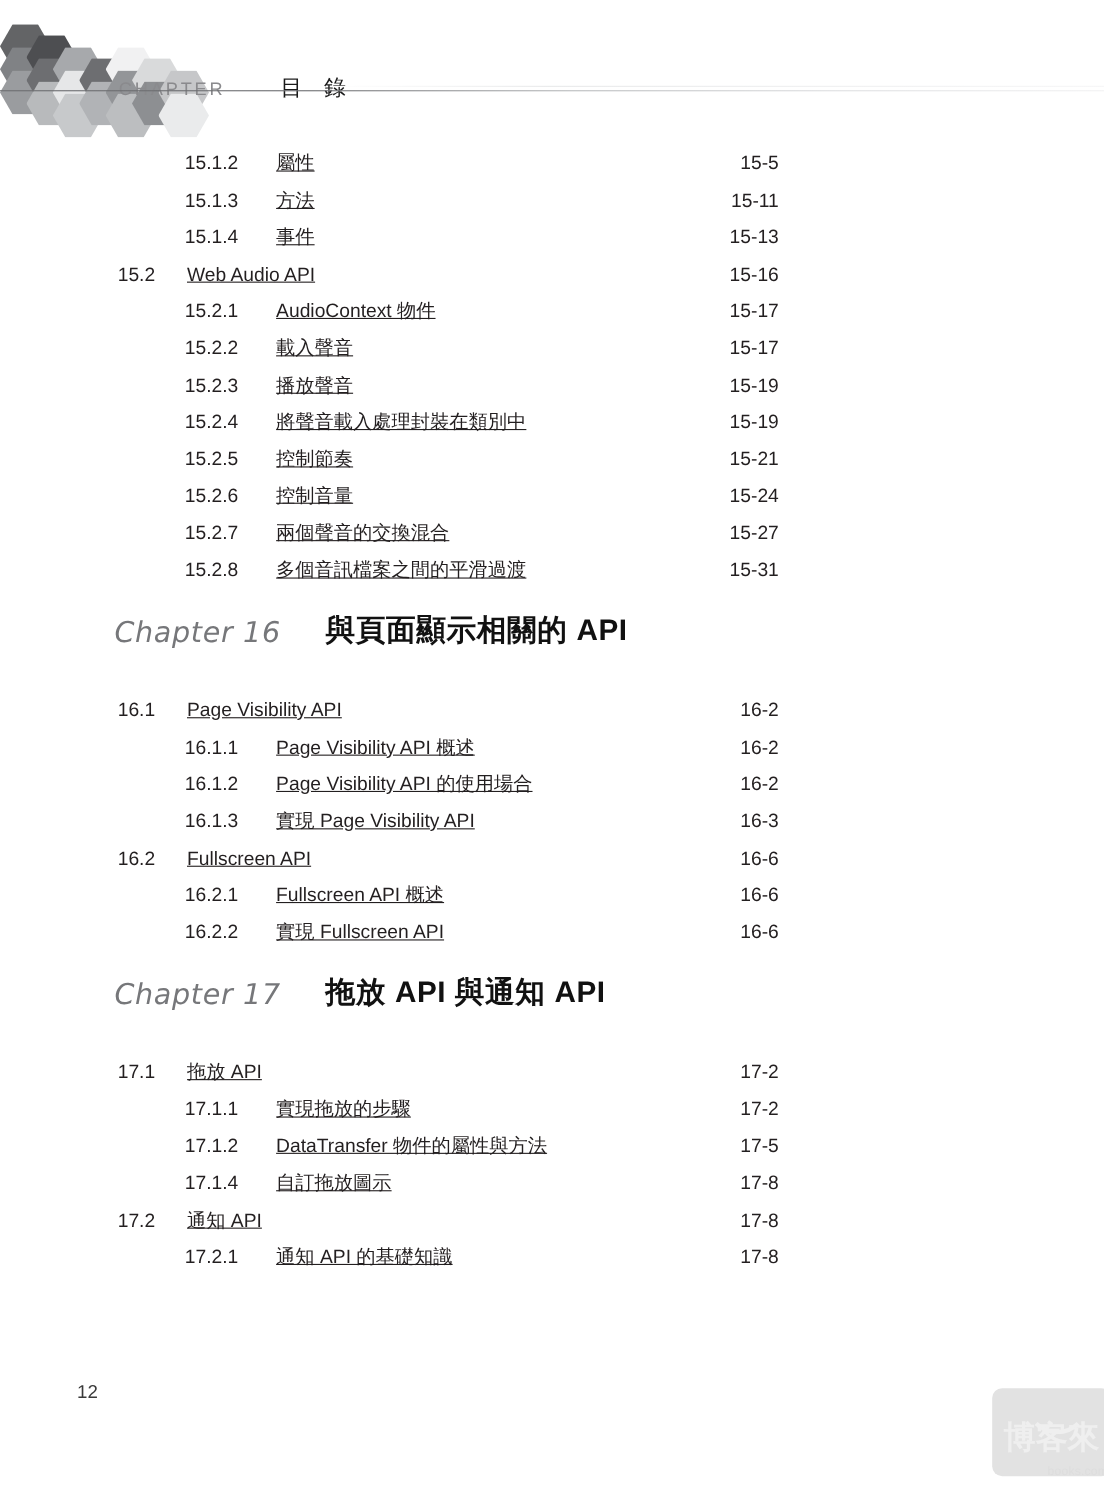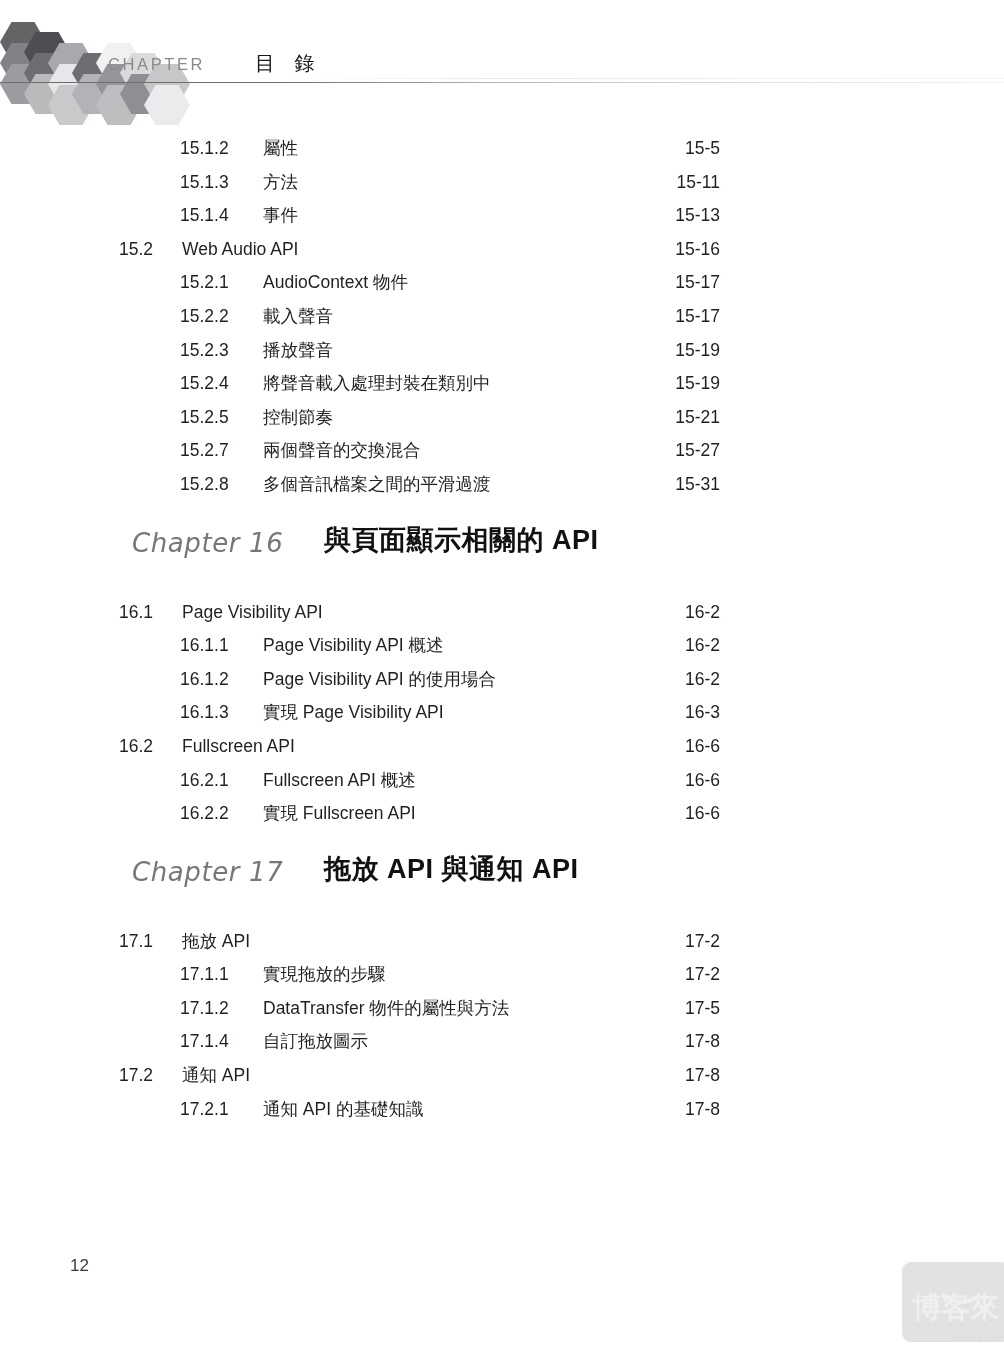--- a/index.html
+++ b/index.html
@@ -36,21 +36,21 @@
   }
   .hex {
     position: absolute;
     width: 46px;
     height: 40px;
     clip-path: polygon(25% 0%, 75% 0%, 100% 50%, 75% 100%, 25% 100%, 0% 50%);
   }
   .header-text {
     position: absolute;
     left: 108px;
-    top: 50px;
+    top: 66px;
     display: flex;
     align-items: baseline;
   }
   .header-chapter-word {
     font-size: 16.5px;
     letter-spacing: 2.6px;
     color: #8a8a8d;
     font-weight: 400;
   }
   .header-title-cn {
@@ -74,39 +74,40 @@
     left: 300px;
     top: 78px;
     width: 704px;
     height: 1px;
     background: linear-gradient(to right, #ffffff 0px, #e8e9ea 200px, #f6f6f7 704px);
   }
 
   
   .toc {
     position: absolute;
-    left: 16px;
+    left: 4px;
     top: 132px;
     width: 832px;
   }
   .toc-row {
     position: relative;
     height: 33.6px;
     line-height: 33.6px;
     white-space: nowrap;
   }
   .toc-row .num {
     position: absolute;
     font-size: 17.5px;
     color: #231f20;
   }
   .toc-row .title {
     position: absolute;
     font-size: 17.5px;
     color: #231f20;
+    text-decoration: underline;
   }
   .toc-row .pg {
     position: absolute;
     right: 128px;
     text-align: right;
     font-size: 17.5px;
     color: #231f20;
   }
   
   .lvl1 > .num  { left: 103px; }
@@ -114,21 +115,20 @@
   
   .lvl2 > .num  { left: 164px; }
   .lvl2 > .title{ left: 247px; }
 
   
   .chapter-head {
     position: relative;
     height: 72px;
     padding-top: 22px;
     white-space: nowrap;
-    margin-left: 16px;
   }
   .chapter-label {
     position: absolute;
     left: 100px;
     top: 26px;
     font-family: "DejaVu Sans", sans-serif;
     font-style: italic;
     font-size: 26px;
     color: #76777a;
     letter-spacing: 0.6px;
@@ -282,20 +282,25 @@
           <span class="num">15.2.4</span>
           <span class="title">將聲音載入處理封裝在類別中</span>
           <span class="pg">15-19</span>
         </div>
         <div class="toc-row lvl2">
           <span class="num">15.2.5</span>
           <span class="title">控制節奏</span>
           <span class="pg">15-21</span>
         </div>
         <div class="toc-row lvl2">
+          <span class="num">15.2.6</span>
+          <span class="title">控制音量</span>
+          <span class="pg">15-24</span>
+        </div>
+        <div class="toc-row lvl2">
           <span class="num">15.2.7</span>
           <span class="title">兩個聲音的交換混合</span>
           <span class="pg">15-27</span>
         </div>
         <div class="toc-row lvl2">
           <span class="num">15.2.8</span>
           <span class="title">多個音訊檔案之間的平滑過渡</span>
           <span class="pg">15-31</span>
         </div>
       </div>

